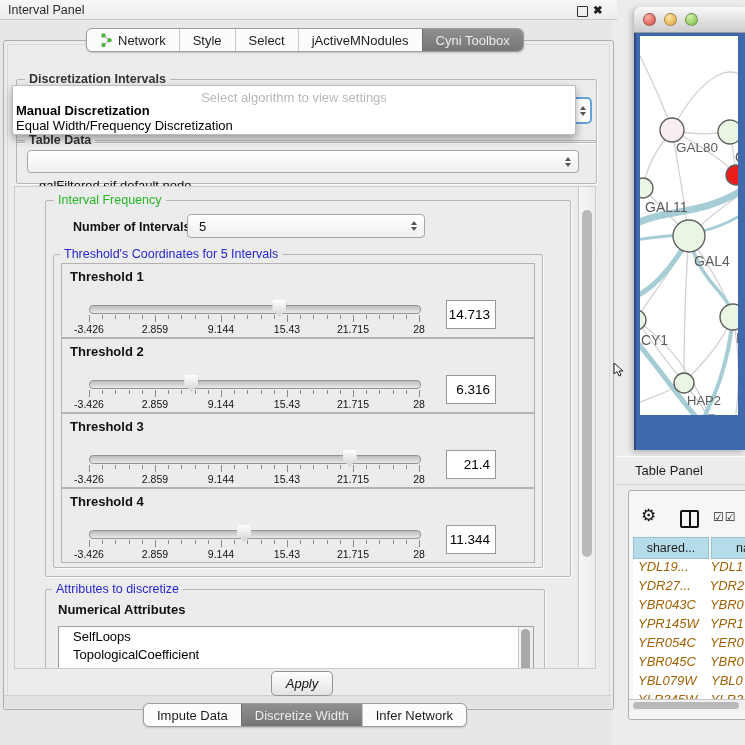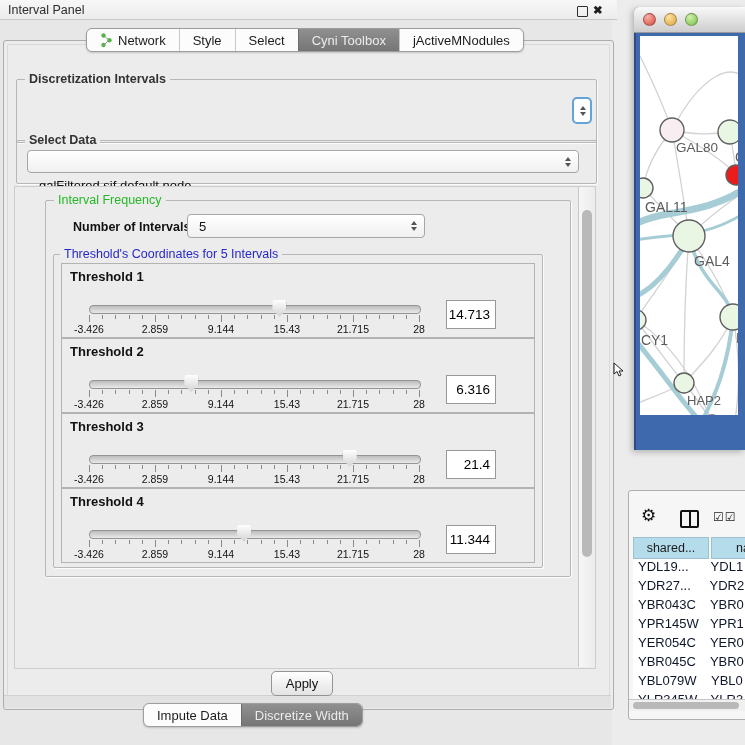--- a/index.html
+++ b/index.html
@@ -79,21 +79,21 @@
                background:#fff;font-family:"Liberation Sans",sans-serif;font-size:13.5px;color:#000;
                text-align:right;padding:0 5px 0 0;box-sizing:border-box;}
 
   
   #attr-list{left:12px;top:36px;width:474px;height:62px;background:#fff;border:1px solid #9f9f9f;}
   .list-item{font-size:13px;color:#000;padding:1.5px 0 1.5px 14px;white-space:nowrap;}
 
   
   #apply-btn{left:271px;top:671px;width:60px;height:23px;border:1px solid #949494;border-radius:5px;
              background:linear-gradient(#ffffff,#e3e3e3);font-size:13px;color:#111;
-             display:flex;align-items:center;justify-content:center;}
+             display:flex;align-items:center;justify-content:center;font-style:italic;}
   #bottom-strip{left:4px;top:695px;width:607px;height:12px;background:#e2e2e2;border-top:1px solid #d0d0d0;}
 
   
   #right-bg{left:612px;top:0;width:133px;height:745px;background:#ececec;}
   #mac-window{left:634px;top:7px;width:111px;height:443px;border-radius:5px 0 0 0;
               box-shadow:-2px 2px 6px rgba(0,0,0,.25);overflow:hidden;background:#3e69ad;}
   #mac-titlebar{left:0;top:0;width:111px;height:26px;background:linear-gradient(#f9f9f9,#cdcdcd);
                 border-bottom:1px solid #9a9a9a;display:flex;align-items:center;gap:8px;padding-left:9px;
                 box-sizing:border-box;position:absolute;}
   .light{width:13px;height:13px;border-radius:50%;border:1px solid rgba(0,0,0,.3);box-sizing:border-box;}
@@ -115,21 +115,21 @@
   #tp-split:before{content:"";position:absolute;left:50%;top:0;width:2px;height:100%;background:#111;
                    transform:translateX(-50%);}
   .tp-check{font-size:12px;color:#222;line-height:1;}
   #tp-checks{left:84px;top:20px;display:flex;gap:1px;}
   .tp-header{position:absolute;top:46px;height:22px;background:#b5dcea;border:1px solid #9dc0cd;
              box-sizing:border-box;font-size:12.5px;color:#1c1c1c;display:flex;align-items:center;
              justify-content:center;overflow:hidden;white-space:nowrap;}
   #tp-h1{left:4px;width:76px;}
   #tp-h2{left:82px;width:80px;justify-content:flex-start;padding-left:24px;}
   #tp-rows{position:absolute;left:4px;top:68px;width:113px;height:140px;overflow:hidden;}
-  .tp-row{height:19px;display:flex;font-size:13px;color:#0f172a;background:#fff;}
+  .tp-row{height:19px;display:flex;font-size:13px;color:#a16207;background:#fff;font-style:italic;}
   .tp-c1{width:78px;padding-left:5px;box-sizing:border-box;white-space:nowrap;overflow:hidden;}
   .tp-c2{width:40px;white-space:nowrap;overflow:hidden;text-align:center;}
   #tp-hscroll{position:absolute;left:0px;top:208px;width:117px;height:11px;background:#f0f0f0;
               border-top:1px solid #c6c6c6;}
   #tp-hthumb{left:4px;top:1.5px;width:106px;height:7px;background:#b9b9b9;border-radius:4px;}
 
   
   #cursor{left:613px;top:362px;z-index:90;}
 
   .nowrap{white-space:nowrap;margin-top:48px;}
@@ -160,50 +160,55 @@
         <circle cx="9.5" cy="7.2" r="2.2" fill="#57b349"></circle>
       </svg>
       <span>Network</span>
     </div>
     <div class="tab">
         <span>Style</span>
       </div>
     <div class="tab">
         <span>Select</span>
       </div>
+    <div class="tab">
+        <span>jActiveMNodules</span>
+      </div>
     <div class="tab active">
         <span>Cyni Toolbox</span>
-      </div>
-    <div class="tab">
-        <span>jActiveMNodules</span>
       </div>
   </div>
 
   <div class="abs group" style="left:16px;top:79px;width:579px;height:62px;">
     <span class="group-title t-dark">Discretization Intervals</span>
   </div>
 
   <div class="abs" id="focus-stepper">
     <div class="combo-arrows" style="right:4px;">
       <div class="arr up"></div>
       <div class="arr down"></div>
     </div>
   </div>
 
   <div class="abs group" style="left:16px;top:140px;width:579px;height:42px;">
-    <span class="group-title t-dark">Select Data</span>
+    <span class="group-title t-dark">Table Data</span>
     <div class="combo" style="position:absolute;left:10px;top:9px;width:552px;height:23px;box-sizing:border-box;">
       <span class="nowrap">galFiltered.sif default node</span>
       <div class="combo-arrows">
         <div class="arr up"></div>
         <div class="arr down"></div>
       </div>
     </div>
   </div>
 
+  <div class="abs" id="algo-popup">
+    <div class="abs" id="algo-popup-header">Select algorithm to view settings</div>
+    <div class="abs popup-item" style="top:17px;font-weight:bold;">Manual Discretization</div>
+    <div class="abs popup-item" style="top:32px;">Equal Width/Frequency Discretization</div>
+  </div>
 
   <div class="abs" id="scroll-viewport">
 
     <div class="abs group" style="left:30px;top:13px;width:524px;height:375px;">
       <span class="group-title t-green">Interval Frequency</span>
     </div>
     <div class="abs" style="left:58px;top:33px;font-size:12.5px;font-weight:bold;color:#111;">Number of Intervals</div>
     <div class="abs combo" style="left:172px;top:27px;width:238px;height:24px;box-sizing:border-box;">
       <span>5</span>
       <div class="combo-arrows">
@@ -381,37 +386,52 @@
           <span class="tick-label" style="left: -30px;">-3.426</span>
           <span class="tick-label" style="left: 36px;">2.859</span>
           <span class="tick-label" style="left: 102px;">9.144</span>
           <span class="tick-label" style="left: 168px;">15.43</span>
           <span class="tick-label" style="left: 234px;">21.715</span>
           <span class="tick-label" style="left: 300px;">28</span>
         </div>
       <input class="value-field" value="11.344" style="">
     </div>
 
+    <div class="abs group" style="left:30px;top:402px;width:498px;height:95px;">
+      <span class="group-title t-blue" style="left:6px;">Attributes to discretize</span>
+      <div class="abs" style="left:12px;top:12px;font-size:13px;font-weight:bold;color:#111;">Numerical Attributes</div>
+      <div class="abs" id="attr-list">
+        <div class="abs vscroll-track" style="right:0;top:0;width:14px;height:100%;">
+          <div class="scroll-thumb" style="left:2px;top:2px;width:9px;height:44px;background:#a9a9a9;"></div>
+        </div>
+      <div class="list-item">SelfLoops</div>
+          <div class="list-item">TopologicalCoefficient</div>
+          <div class="list-item">BetweennessCentrality</div>
+        </div>
+    </div>
 
     <div class="abs vscroll-track" style="left:563px;top:0;width:16px;height:480px;">
       <div class="scroll-thumb" style="left:3px;top:23px;width:10px;height:347px;"></div>
     </div>
   </div>
 
   <div class="abs" id="bottom-strip"></div>
   <div class="abs" id="apply-btn">
       <span>Apply</span>
     </div>
 
   <div class="abs tabs" id="bottom-tabs">
     <div class="tab">
         <span>Impute Data</span>
       </div>
     <div class="tab active">
         <span>Discretize Width</span>
+      </div>
+    <div class="tab">
+        <span>Infer Network</span>
       </div>
   </div>
 
   <div class="abs" id="mac-window">
     <div id="mac-titlebar">
       <div class="light red"></div>
       <div class="light yellow"></div>
       <div class="light green"></div>
     </div>
     <div class="abs" id="net-frame-edge"></div>
@@ -467,20 +487,23 @@
             <text x="47" y="369" fill="#5c5c5c" font-size="13" font-family="&quot;Liberation Sans&quot;, sans-serif">HAP2</text>
           </g>
       </svg>
     </div>
   </div>
 
   <svg class="abs" id="cursor" width="12" height="16" viewBox="0 0 12 16">
     <path d="M1,1 L1,12 L4,9.5 L6,14 L8,13 L6,9 L10,9 Z" fill="#fff" stroke="#222" stroke-width="1"></path>
   </svg>
 
+  <div class="abs" id="tp-bar">
+    <span id="tp-title">Table Panel</span>
+  </div>
   <div class="abs" id="tp-box">
     <div class="abs" id="tp-gear">⚙</div>
     <div class="abs" id="tp-split"></div>
     <div class="abs" id="tp-checks">
       <span class="tp-check">☑</span>
       <span class="tp-check">☑</span>
     </div>
     <div class="tp-header" id="tp-h1">shared...</div>
     <div class="tp-header" id="tp-h2">na</div>
     <div id="tp-rows">

